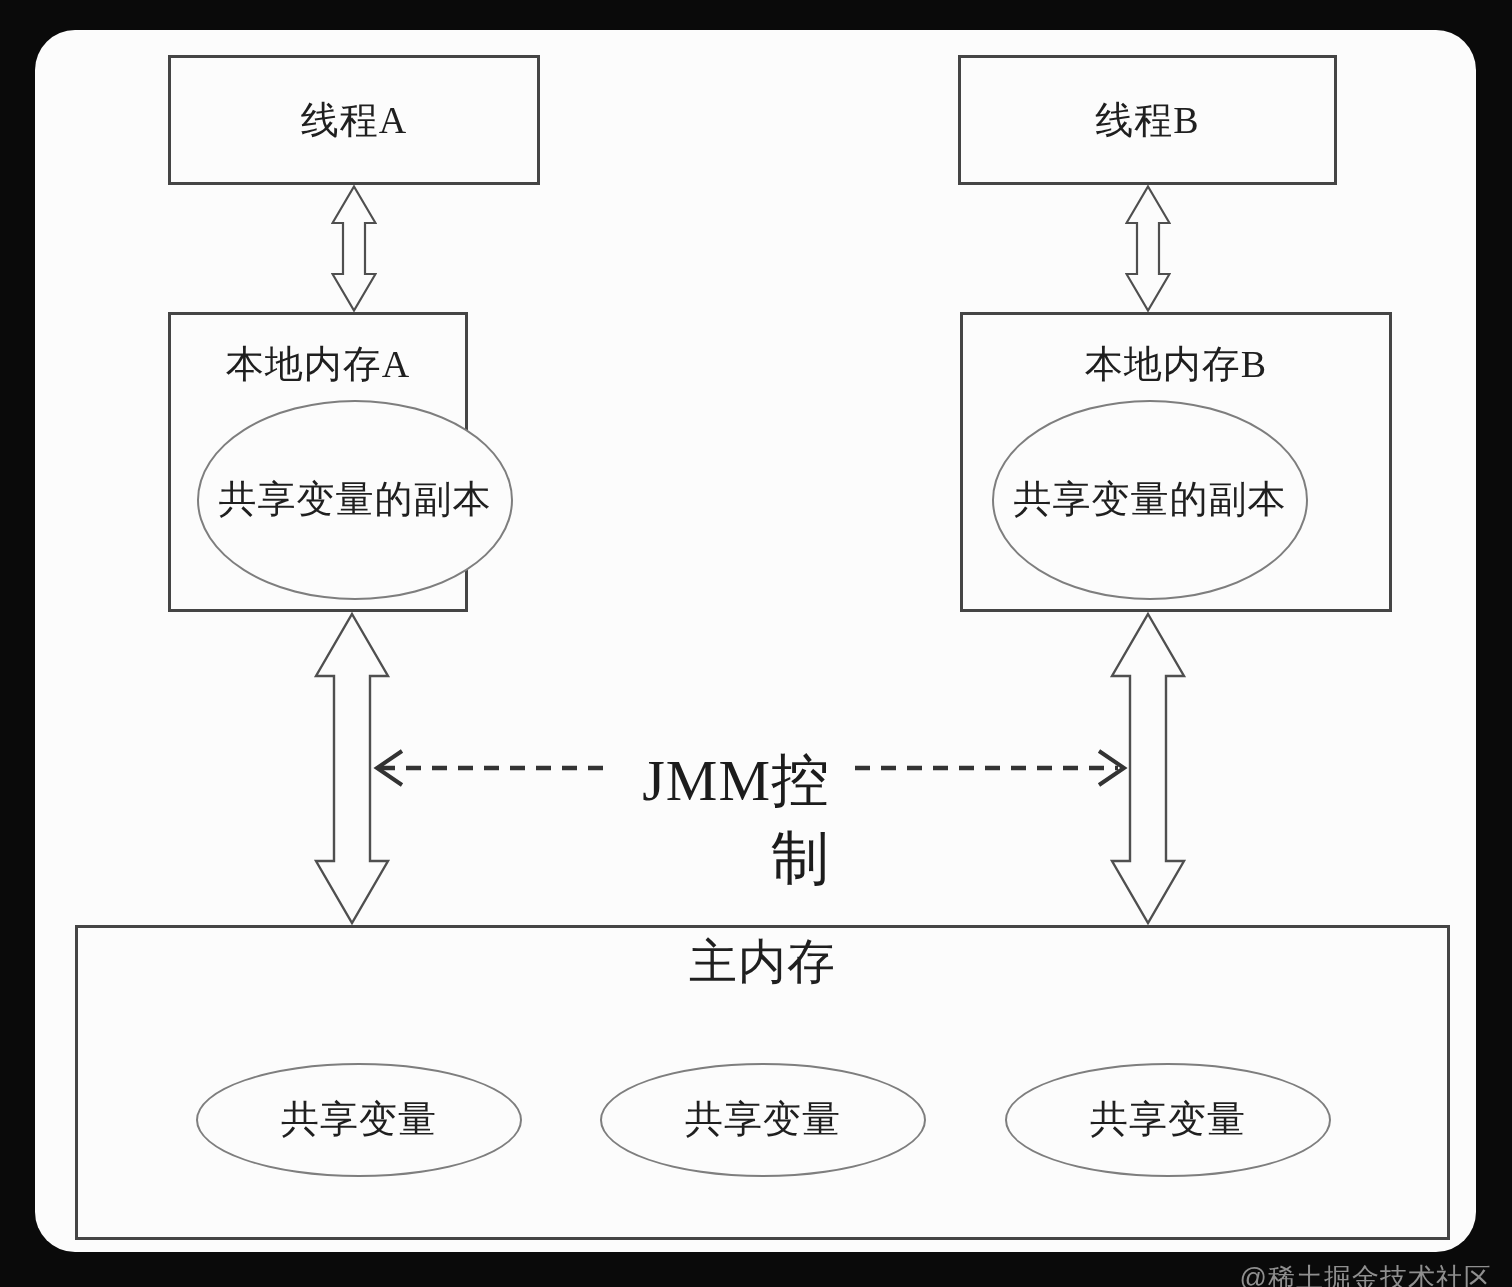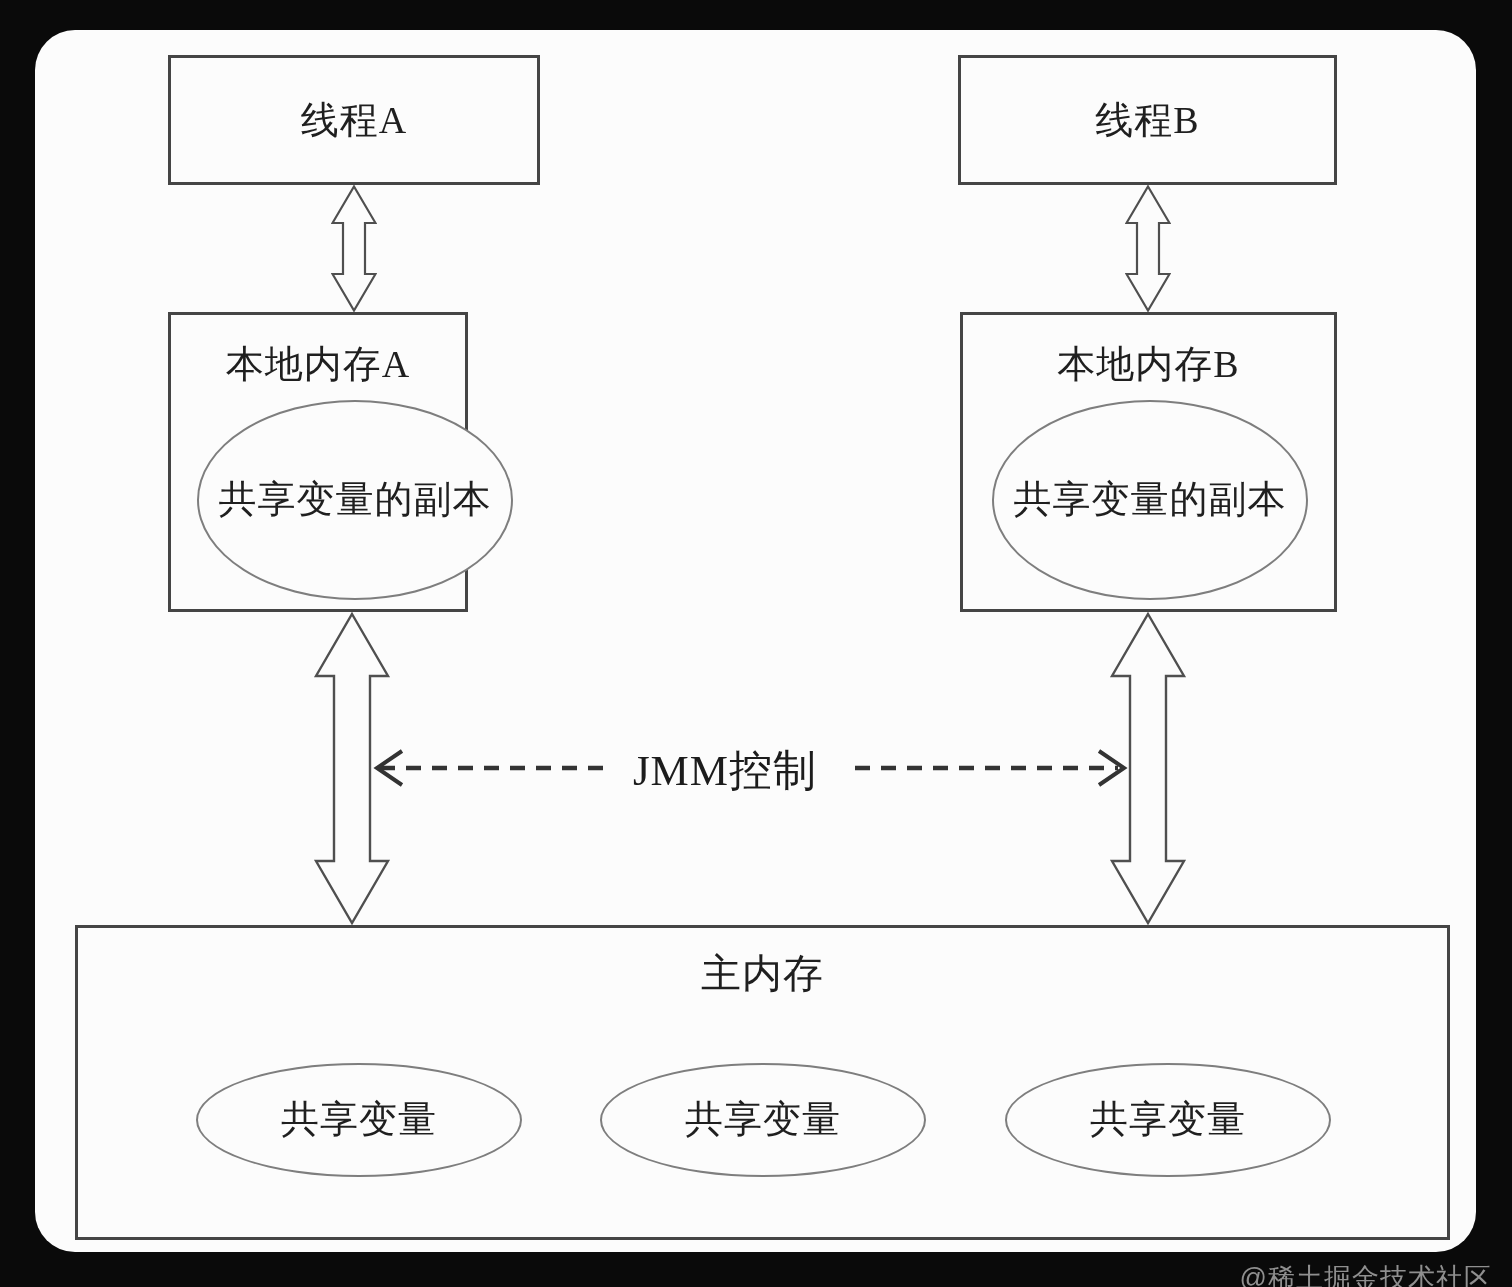--- a/index.html
+++ b/index.html
@@ -21,33 +21,33 @@
   }
   .node-box {
     position: absolute;
     background: #fcfcfc;
     border: 3px solid #454545;
     box-sizing: border-box;
   }
   .thread-a { left: 168px; top: 55px;  width: 372px; height: 130px; }
   .thread-b { left: 958px; top: 55px;  width: 379px; height: 130px; }
   .localmem-a { left: 168px; top: 312px; width: 300px; height: 300px; }
-  .localmem-b { left: 960px; top: 312px; width: 377px; height: 300px; }
+  .localmem-b { left: 960px; top: 312px; width: 432px; height: 300px; }
   .mainmem { left: 75px; top: 925px; width: 1375px; height: 315px; }
 
   .center-label {
     position: absolute; left: 0; right: 0; top: 0; bottom: 0;
     display: flex; align-items: center; justify-content: center;
     font-size: 38px; letter-spacing: 1px;
   }
   .box-title {
     position: absolute; left: 0; right: 0; top: 24px;
     text-align: center; font-size: 38px; letter-spacing: 1px;
   }
-  .mainmem .box-title { top: 18px; font-size: 40px; }
+  .mainmem .box-title { top: 2px; font-size: 48px; }
 
   .oval {
     position: absolute;
     border: 2px solid #7e7e7e;
     border-radius: 50%;
     box-sizing: border-box;
     display: flex; flex-direction: row;
     align-items: center; justify-content: center;
     font-size: 38px; letter-spacing: 1px;
     line-height: 1.45;
@@ -57,22 +57,22 @@
   .localmem-b .copy-oval { left: 29px; }
   .shared-oval { top: 135px; width: 326px; height: 114px; }
   .shared-oval.o1 { left: 118px; }
   .shared-oval.o2 { left: 522px; }
   .shared-oval.o3 { left: 927px; }
 
   .arrow-svg { position: absolute; }
   .jmm-label {
     position: absolute;
     left: 620px; top: 742px; width: 210px;
-    text-align: center;
-    font-size: 43px; letter-spacing: 1px;
+    text-align: right;
+    font-size: 58px; letter-spacing: 1px;
     color: #1c1c1c;
   }
   .watermark {
     position: absolute;
     right: 20px; top: 1228px;
     font-size: 27px;
     color: #8f8f8f;
     font-family: "Liberation Sans", sans-serif;
     letter-spacing: 1px;
     z-index: 5;

